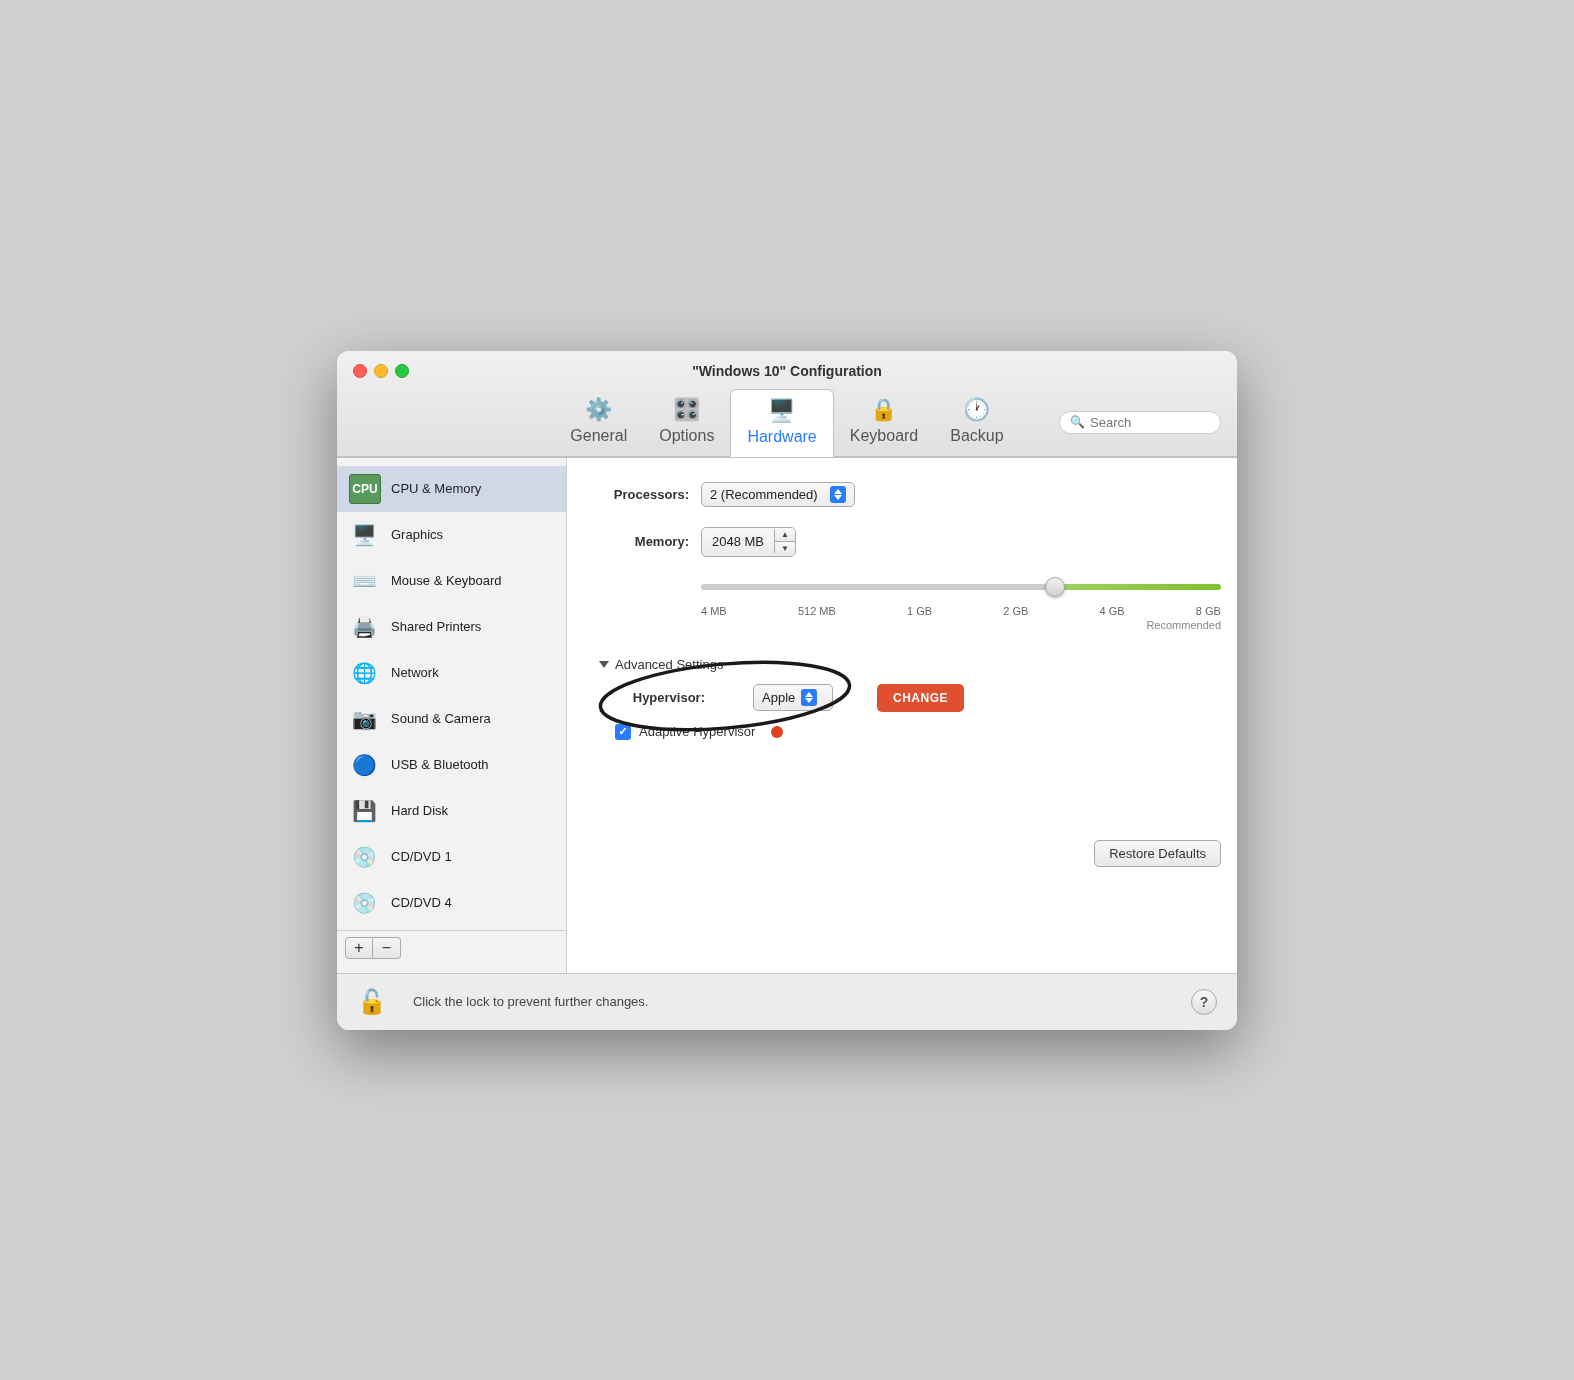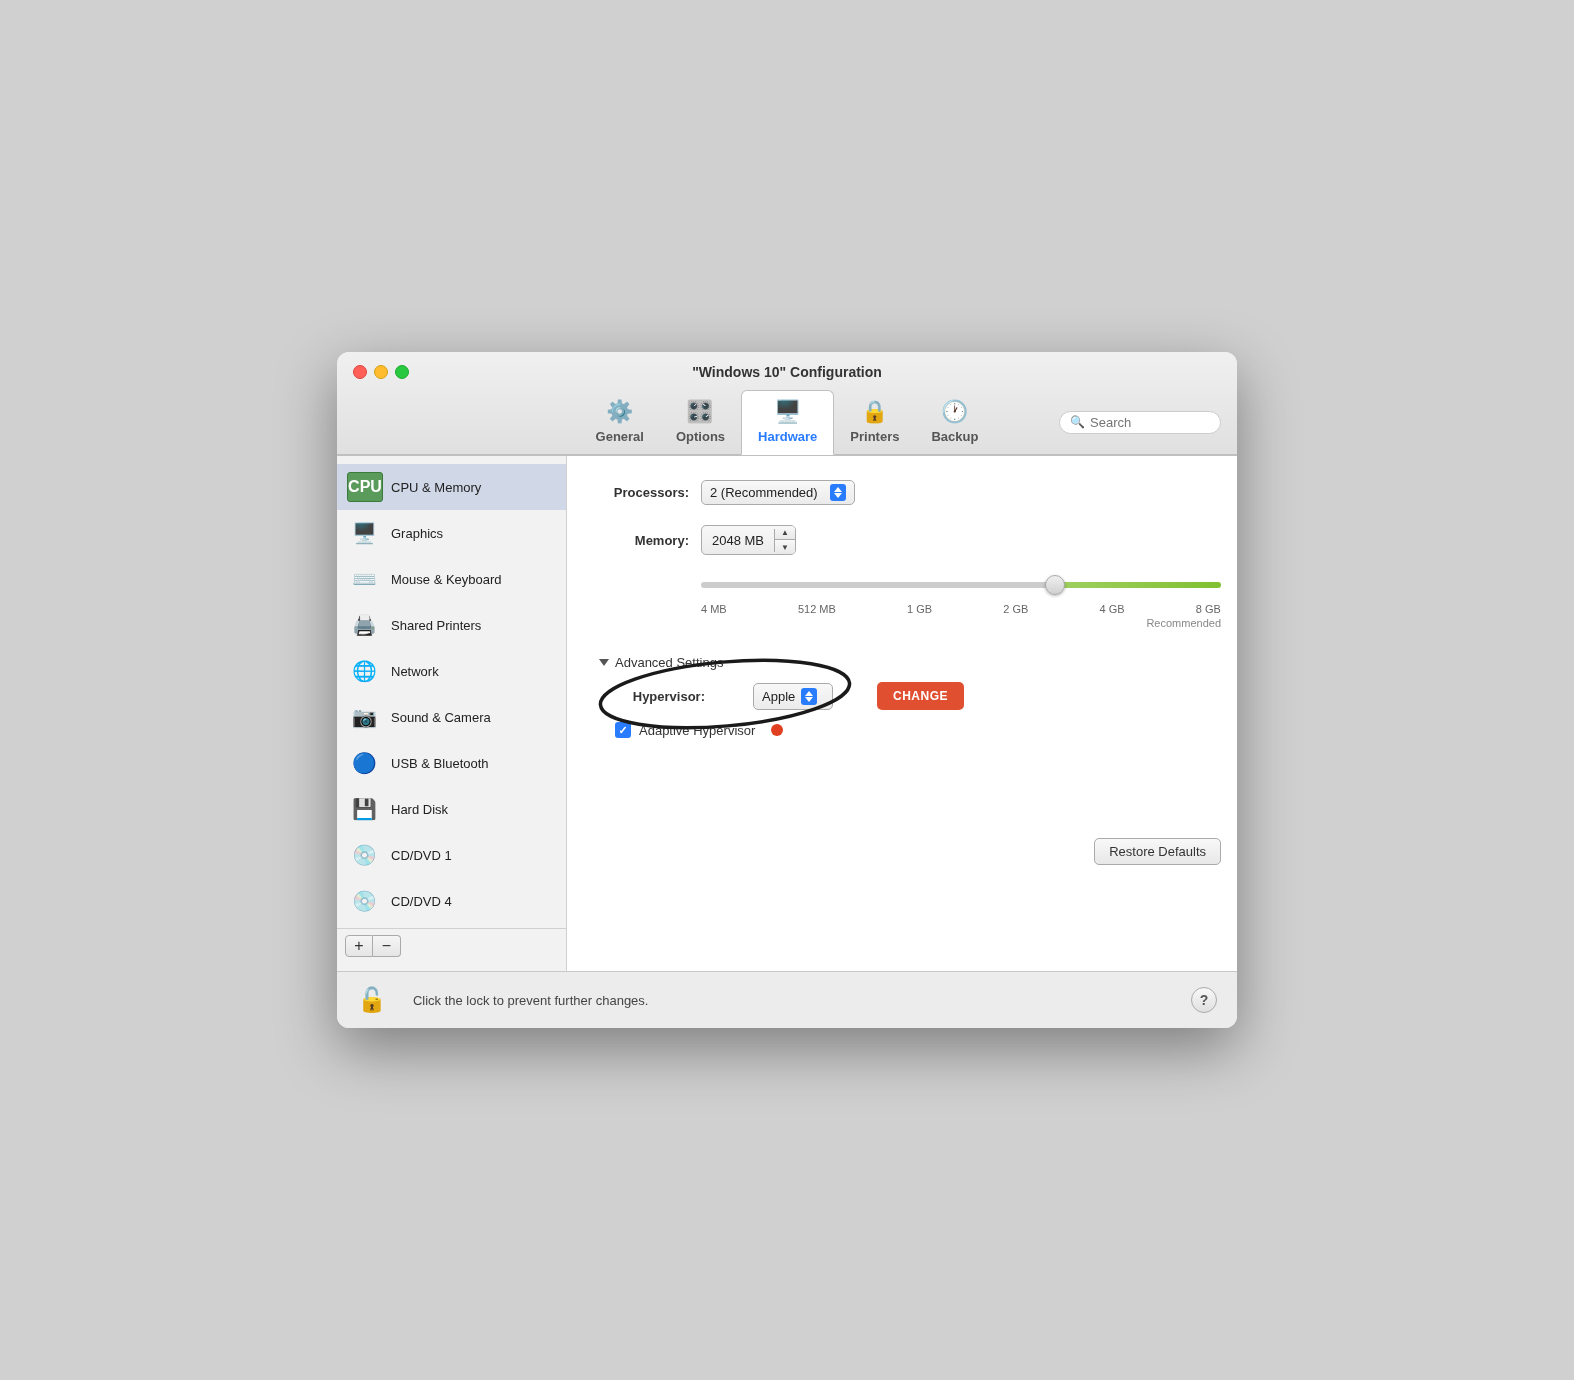--- a/index.html
+++ b/index.html
@@ -98,23 +98,22 @@
       position: relative;
     }
     .toolbar-item.active {
       background: white;
       border: 1px solid #c0c0c0;
       border-bottom: 1px solid white;
       margin-bottom: -1px;
       z-index: 1;
     }
     .toolbar-label {
-      font-size: 13px;
+      font-size: 16px;
       color: #555;
-      font-weight: bold;
     }
     .toolbar-item.active .toolbar-label {
       color: #2a7cff;
     }
     .toolbar-icon {
       font-size: 22px;
     }
     .toolbar-item.active .toolbar-icon {
       color: #2a7cff;
     }
@@ -487,21 +486,21 @@
     
     .cpu-icon {
       width: 46px;
       height: 30px;
       background: #5a9a5a;
       border-radius: 3px;
       display: flex;
       align-items: center;
       justify-content: center;
       color: white;
-      font-size: 16px;
+      font-size: 12px;
       font-weight: bold;
       border: 1px solid #3a7a3a;
       position: relative;
     }
   </style>
 </head>
 <body>
 
 <div class="window">
 
@@ -522,21 +521,21 @@
       <div class="toolbar-item">
         <span class="toolbar-icon">🎛️</span>
         <span class="toolbar-label">Options</span>
       </div>
       <div class="toolbar-item active">
         <span class="toolbar-icon">🖥️</span>
         <span class="toolbar-label">Hardware</span>
       </div>
       <div class="toolbar-item">
         <span class="toolbar-icon">🔒</span>
-        <span class="toolbar-label">Printers</span>
+        <span class="toolbar-label">Keyboard</span>
       </div>
       <div class="toolbar-item">
         <span class="toolbar-icon">🕐</span>
         <span class="toolbar-label">Backup</span>
       </div>
       <div class="search-box">
         <span class="search-icon-svg">🔍</span>
         <input class="search-input" type="text" placeholder="Search" style="">
       </div>
     </div>

